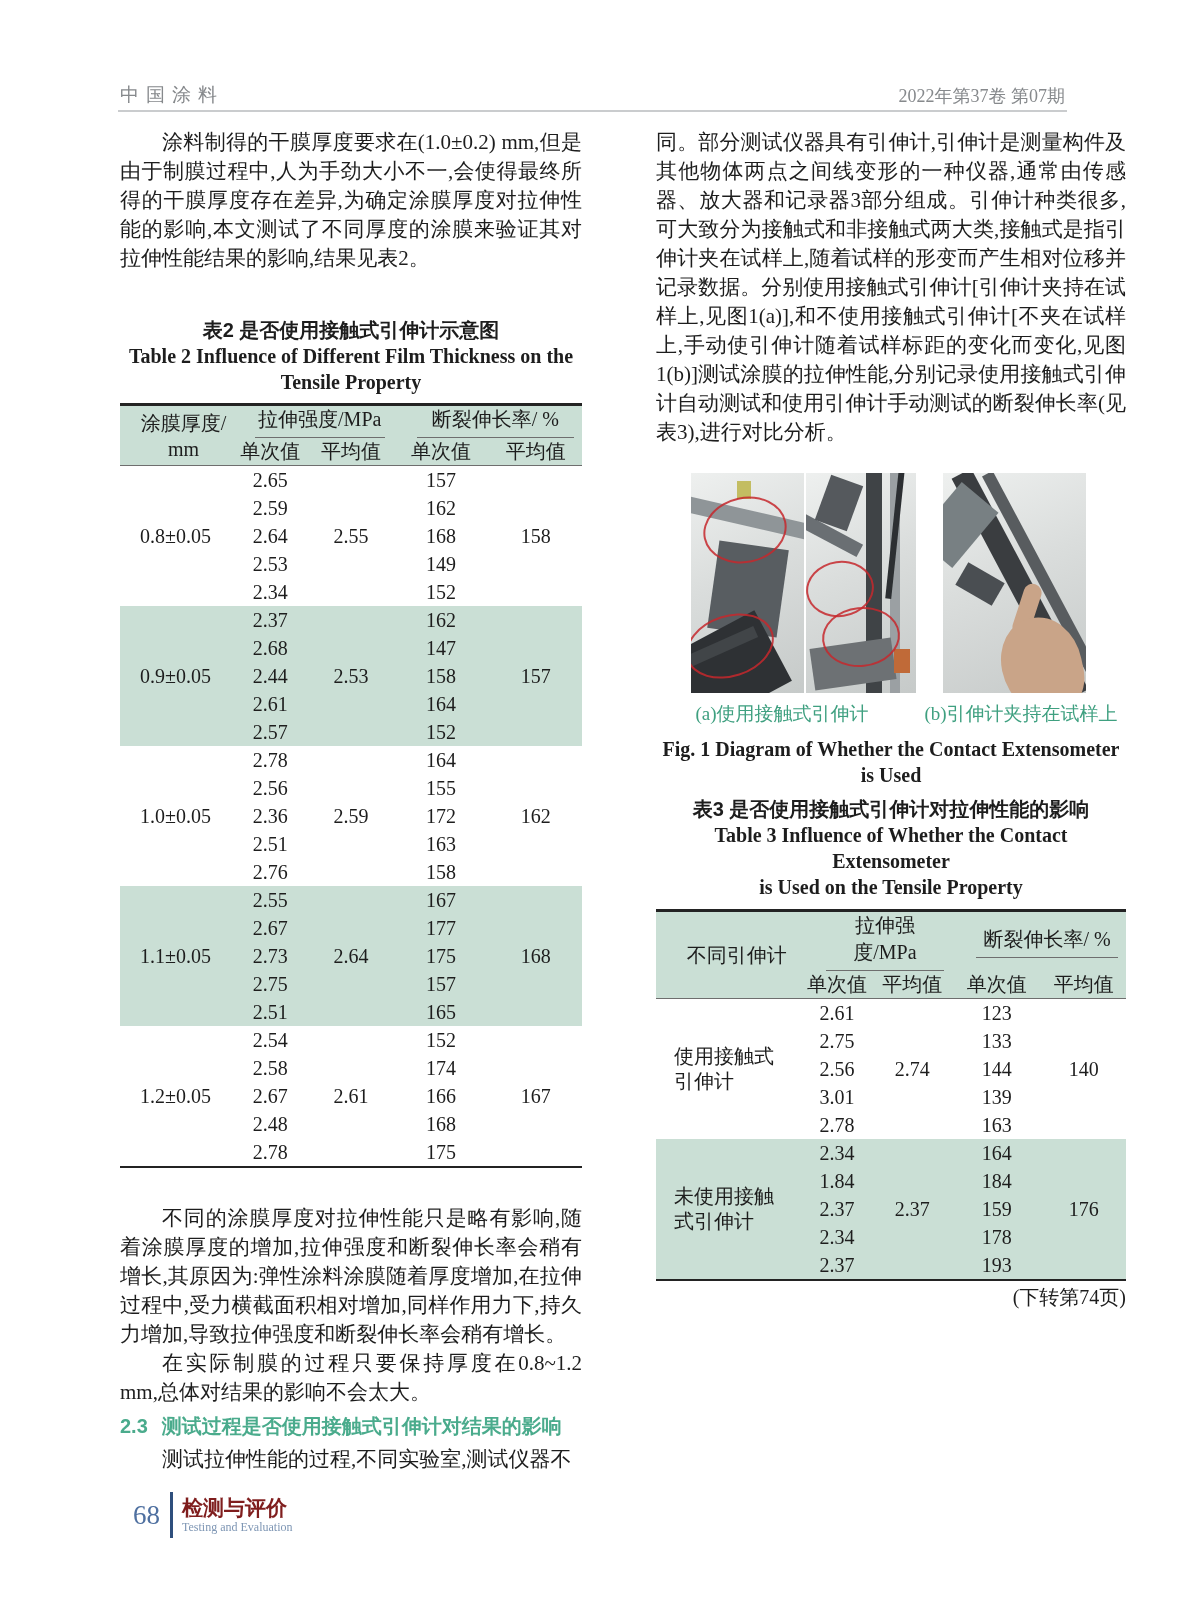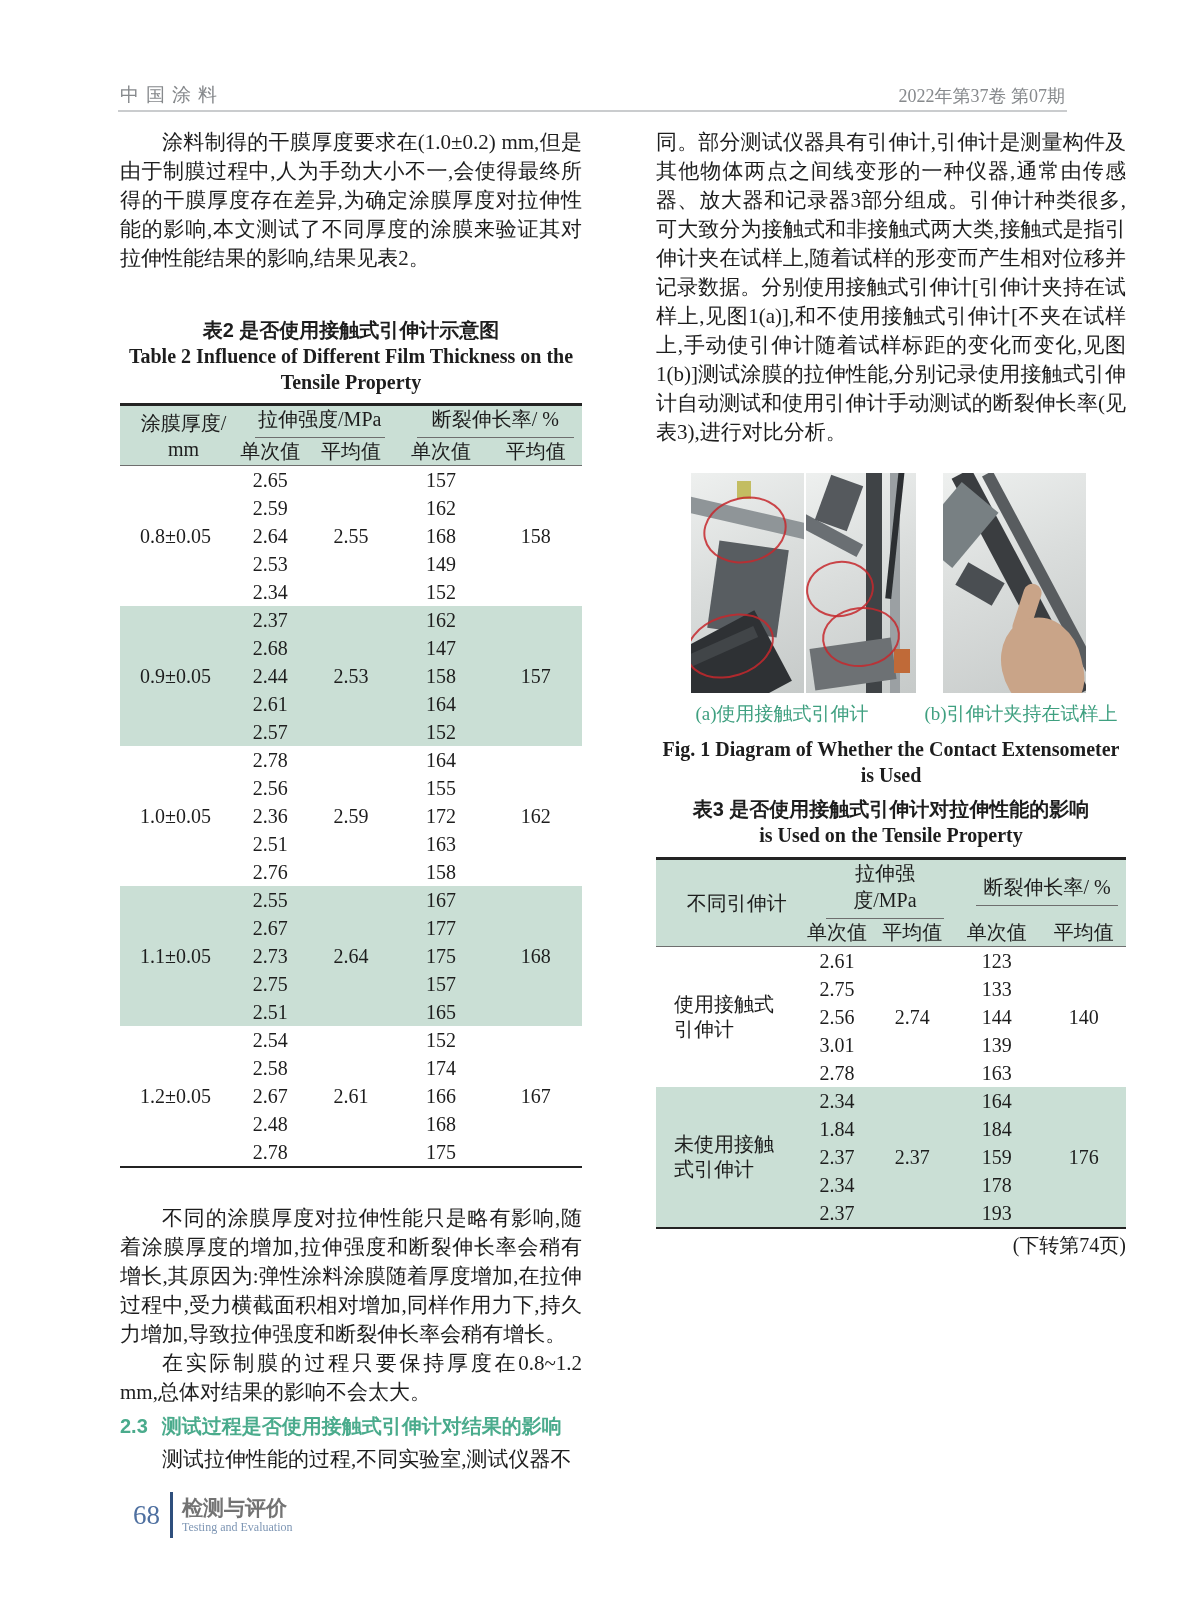--- a/index.html
+++ b/index.html
@@ -86,21 +86,21 @@
   .cap-b{width:206px;text-align:center;margin-left:10px;}
   .fig-title{text-align:center;margin-top:9px;}
 
   .continuation{text-align:right;font-size:20px;line-height:27px;margin-top:3px;}
 
   
   .footer{position:absolute;left:133px;top:1492px;display:flex;align-items:center;}
   .page-num{font-size:27px;color:var(--footer_blue,#4f70a0);margin-right:10px;}
   .footer-bar{width:3px;height:46px;background:#2f4f7d;margin-right:9px;}
   .f-zh{display:block;font-family:"Liberation Sans","DejaVu Sans",sans-serif;font-weight:bold;
-        font-size:21px;line-height:25px;color:#737373;}
+        font-size:21px;line-height:25px;color:#7f1d1d;}
   .f-en{display:block;font-size:12px;line-height:15px;color:#7e96b4;}
 </style>
 </head>
 <body>
 
 <div class="page">
 
   <div class="hdr-left">中国涂料</div>
   <div class="hdr-right">2022年第37卷  第07期</div>
   <div class="hdr-rule"></div>
@@ -306,20 +306,21 @@
         <div class="cap cap-b">(b)引伸计夹持在试样上</div>
       </div>
       <div class="fig-title">
         <div class="tt-en">Fig. 1  Diagram of Whether the Contact Extensometer</div>
         <div class="tt-en">is Used</div>
       </div>
     </div>
 
     <div class="tbl-title t3">
       <div class="tt-zh">表3  是否使用接触式引伸计对拉伸性能的影响</div>
+      <div class="tt-en">Table 3  Influence of Whether the Contact Extensometer</div>
       <div class="tt-en">is Used on the Tensile Property</div>
     </div>
 
     <table id="table3" class="data-table" data-table="table3">
       <colgroup>
         <col class="c-1">
           <col class="c-2">
           <col class="c-3">
           <col class="c-4">
           <col class="c-5">

